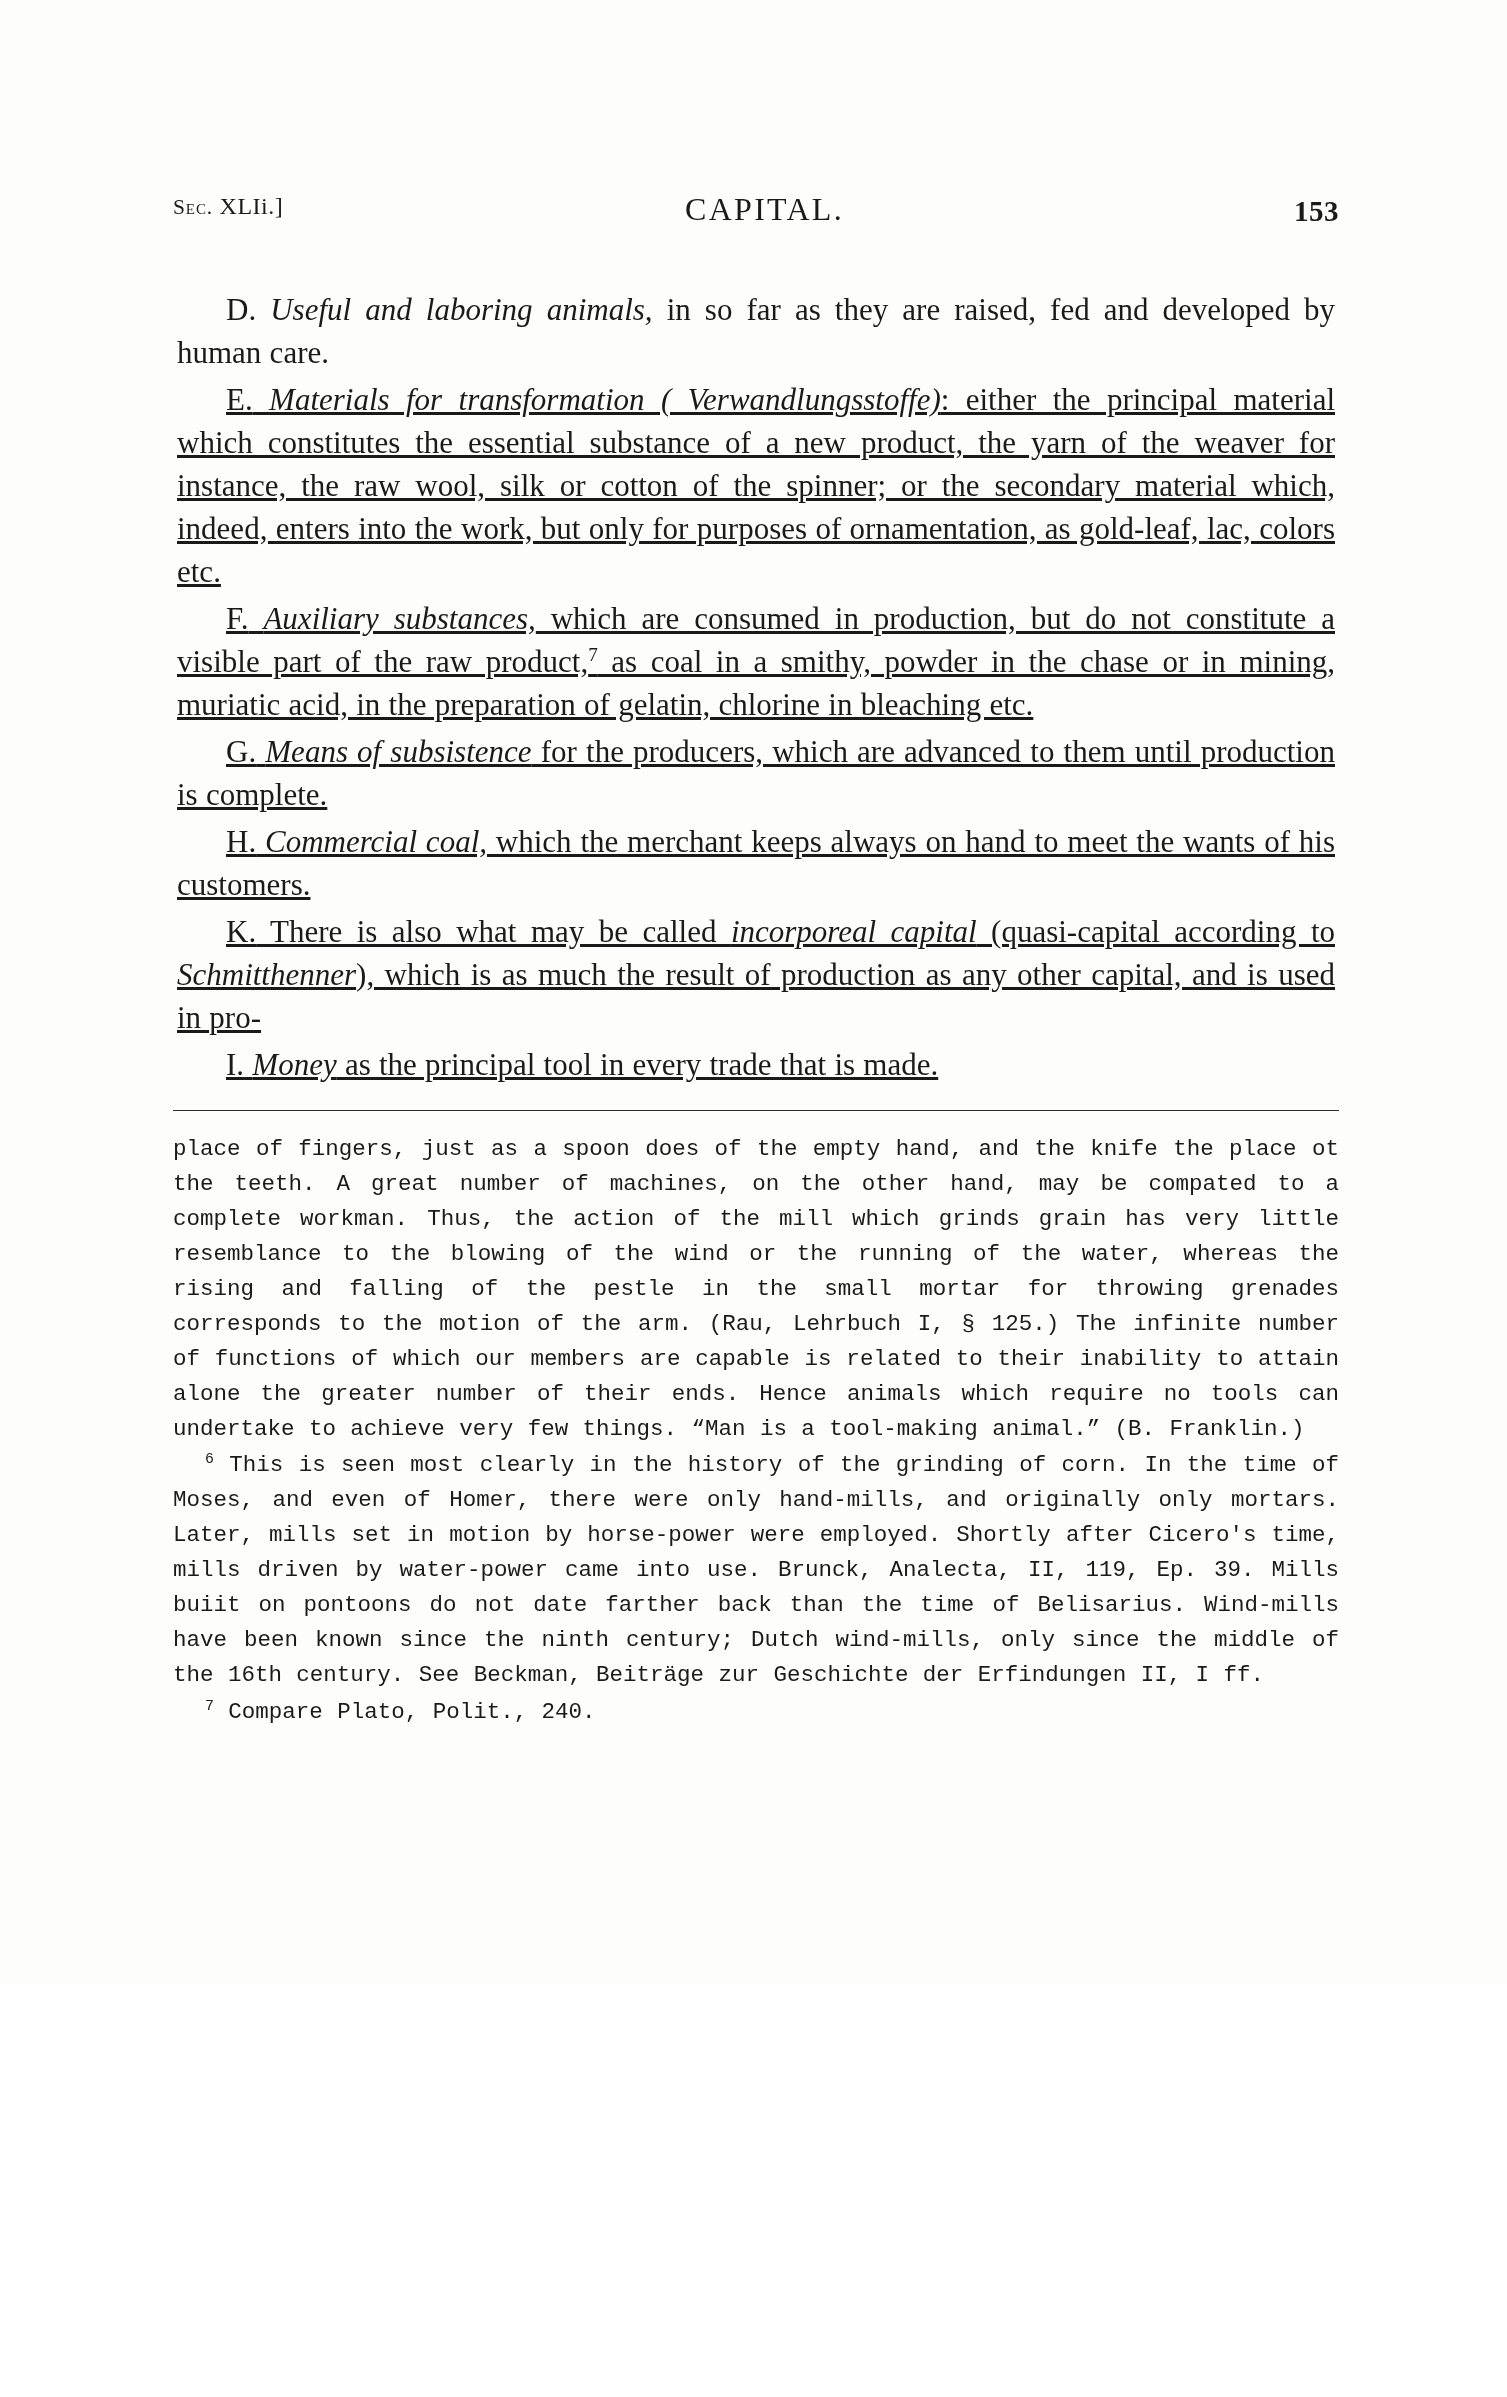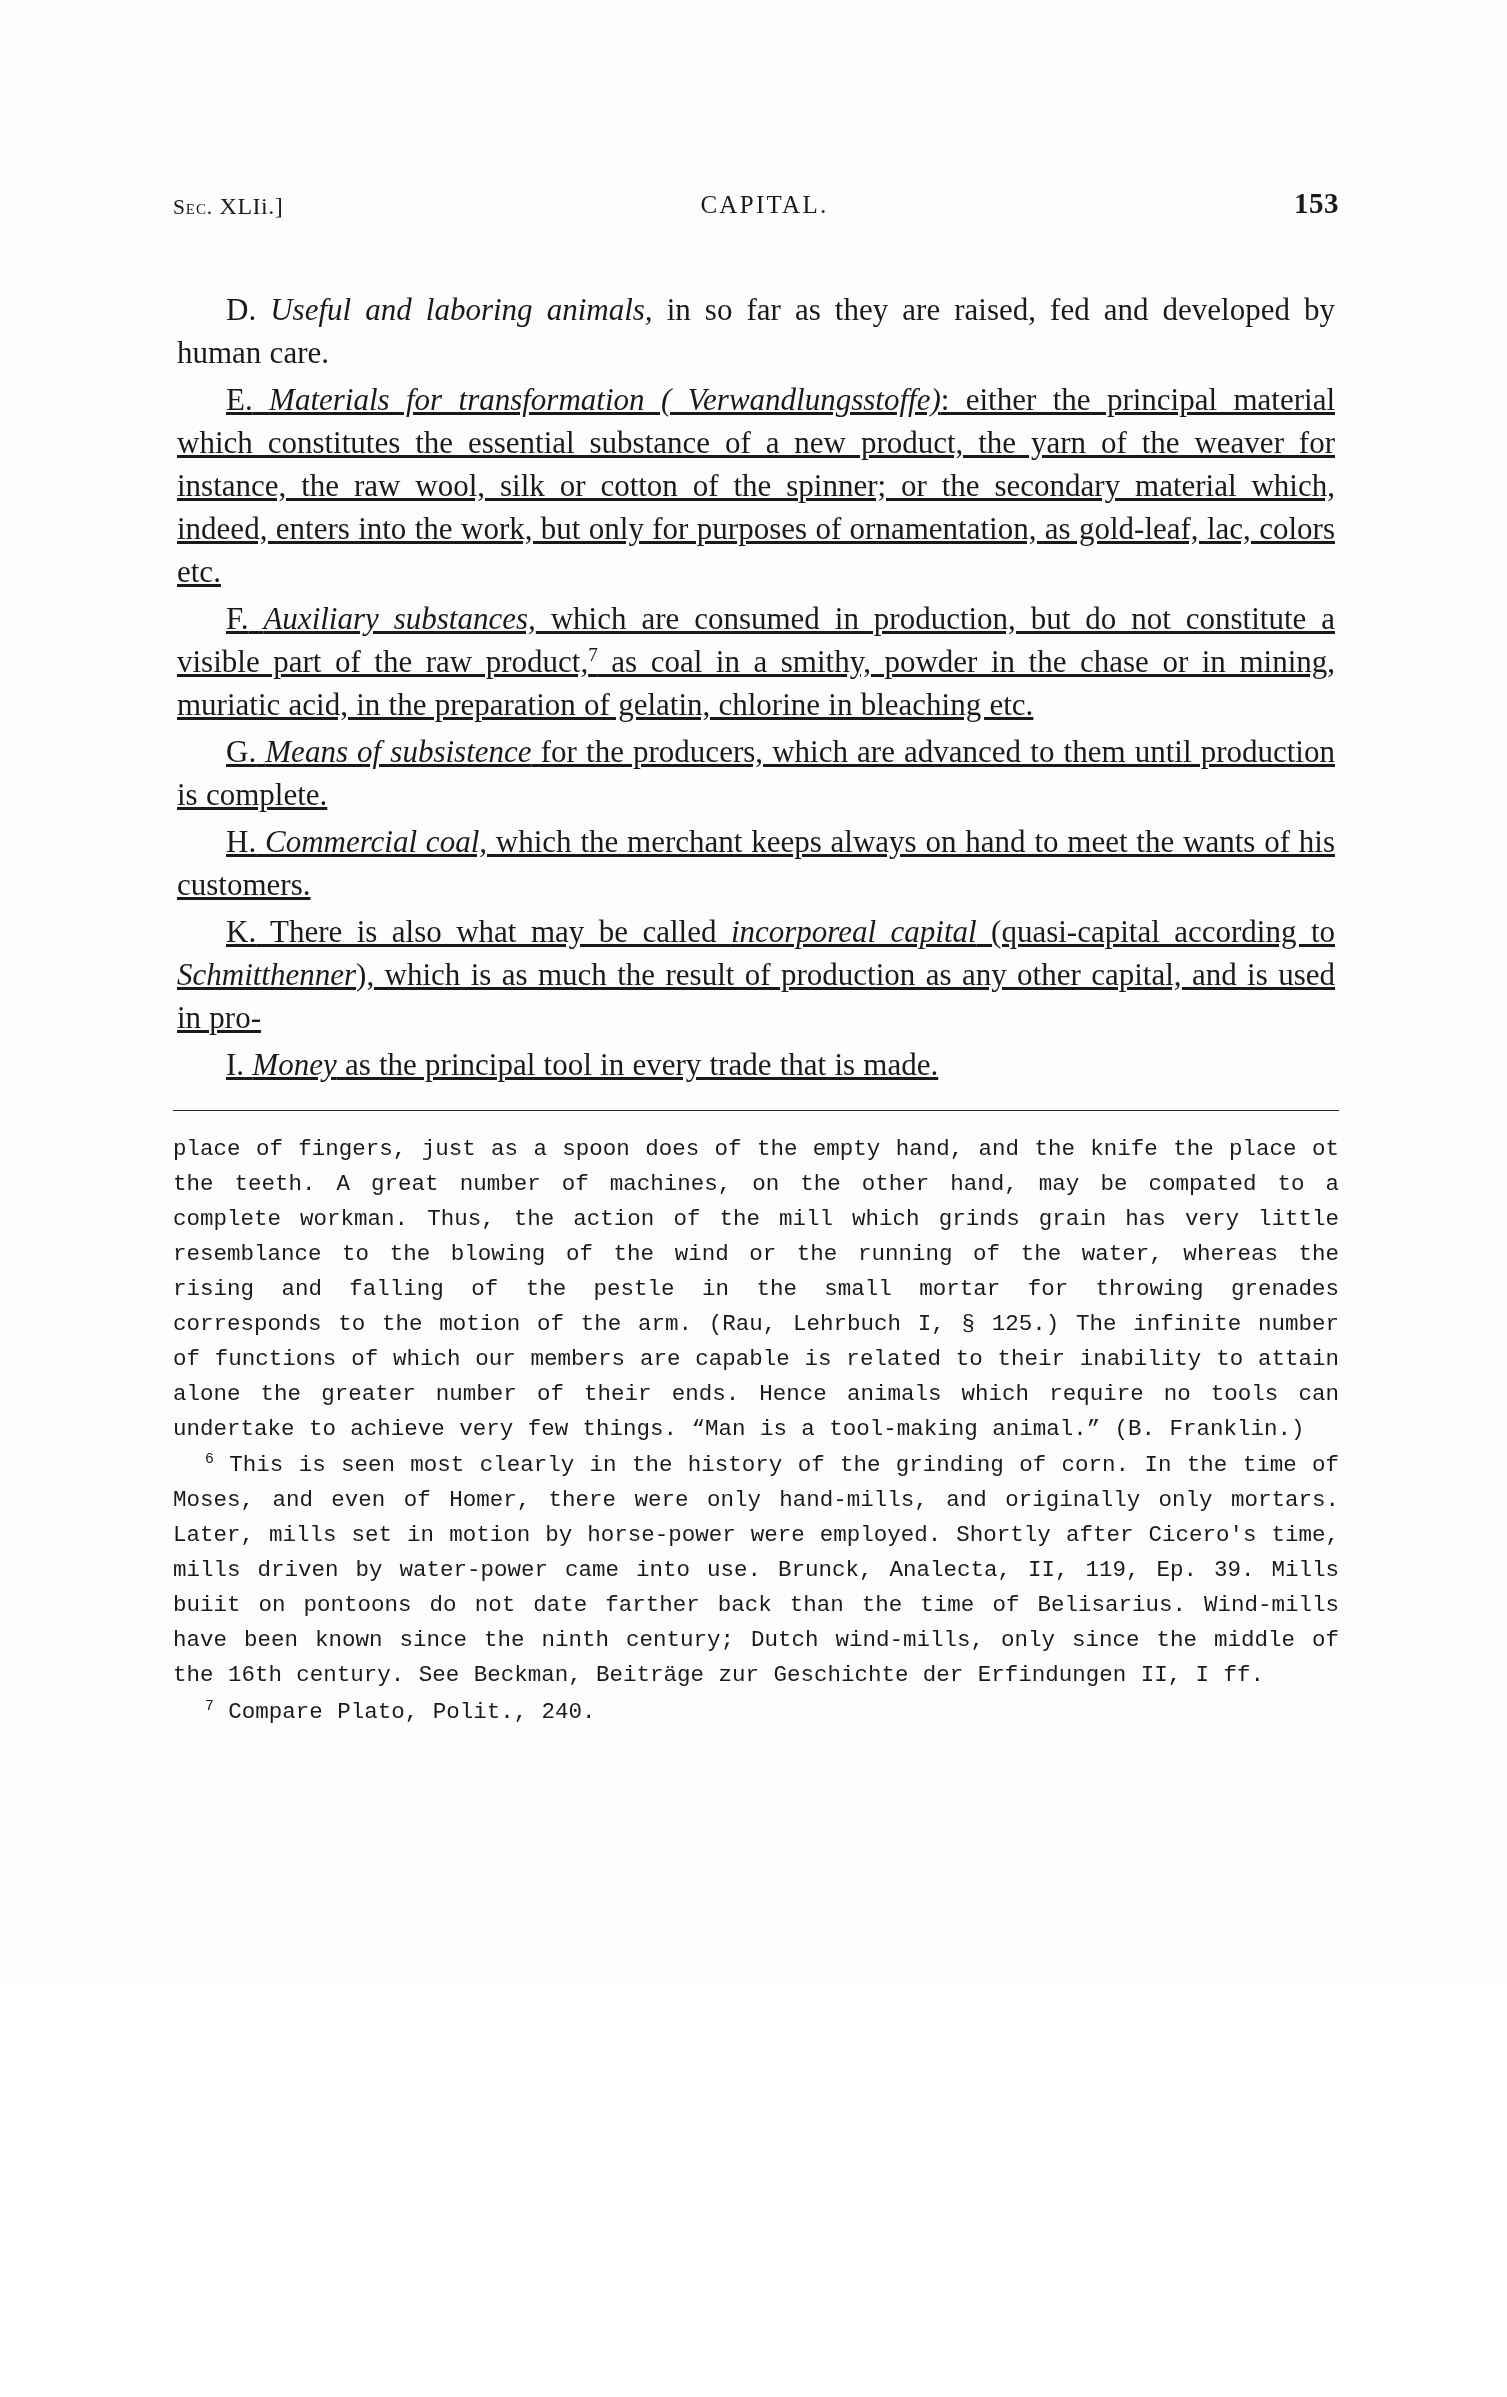--- a/index.html
+++ b/index.html
@@ -47,27 +47,27 @@
     font-variant: small-caps;
     font-size: 21.5px;
     letter-spacing: 0.9px;
   }
   .rh-center {
     position: absolute;
     left: 17px;
     right: 0;
     top: 3.7px;
     text-align: center;
-    font-size: 25px;
+    font-size: 32px;
     letter-spacing: 2.3px;
   }
   .rh-right {
     position: absolute;
     right: 0;
-    top: 0;
+    top: 8px;
     font-size: 29px;
     font-weight: bold;
     letter-spacing: 0.5px;
   }
 
   
   .body-text p {
     margin: 4px;
     font-size: 31px;
     line-height: 43px;

